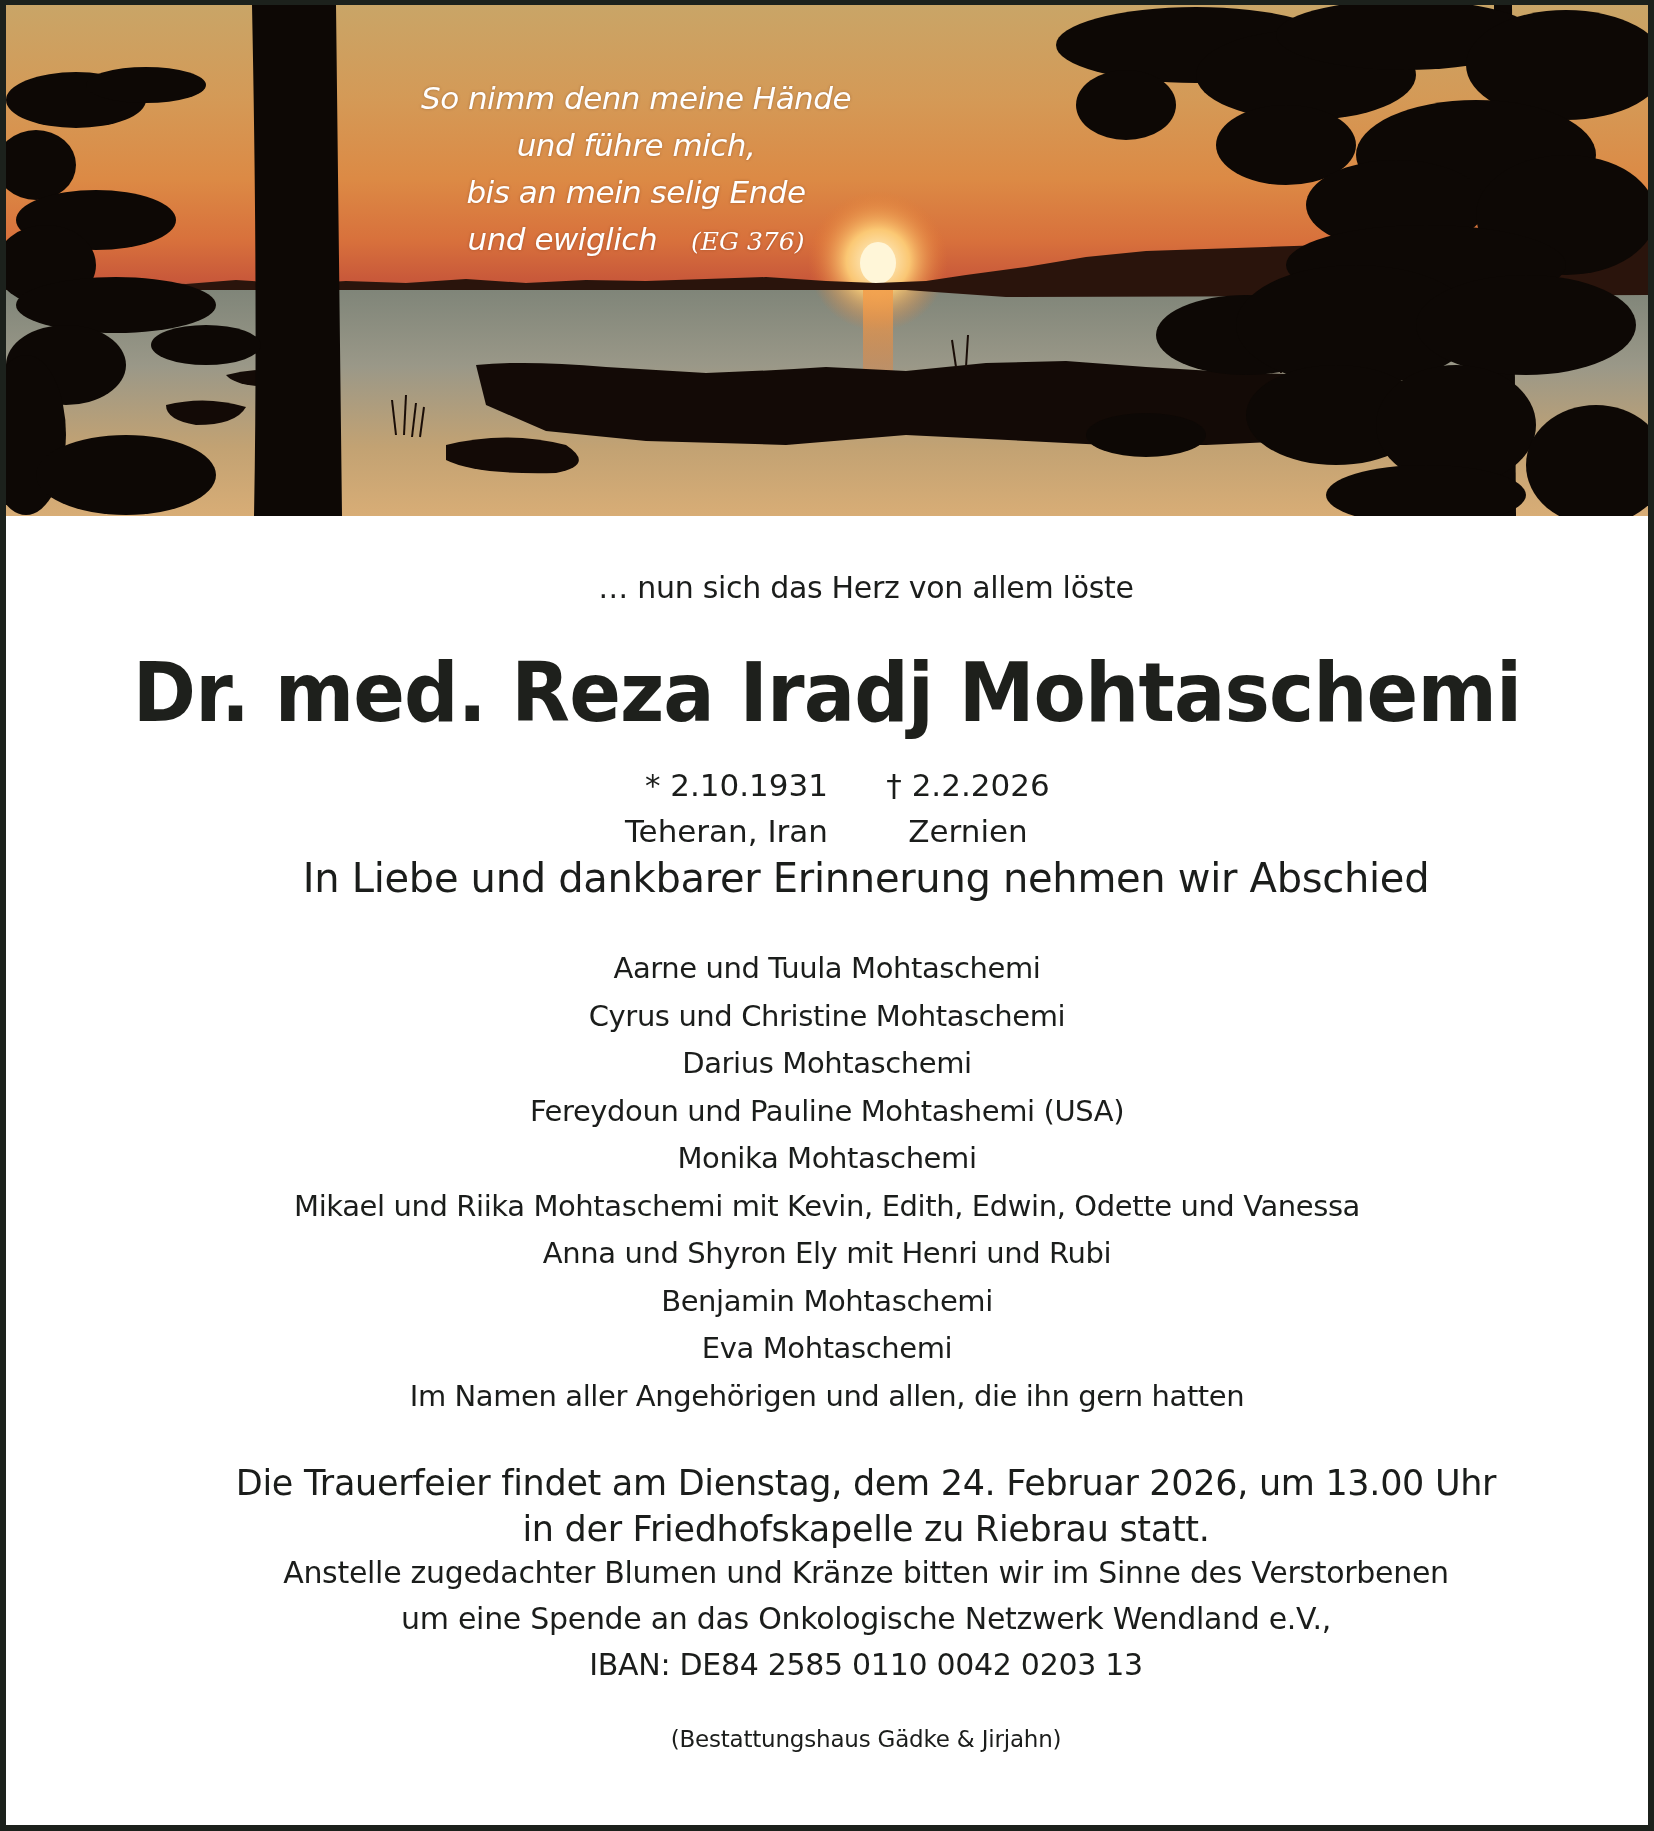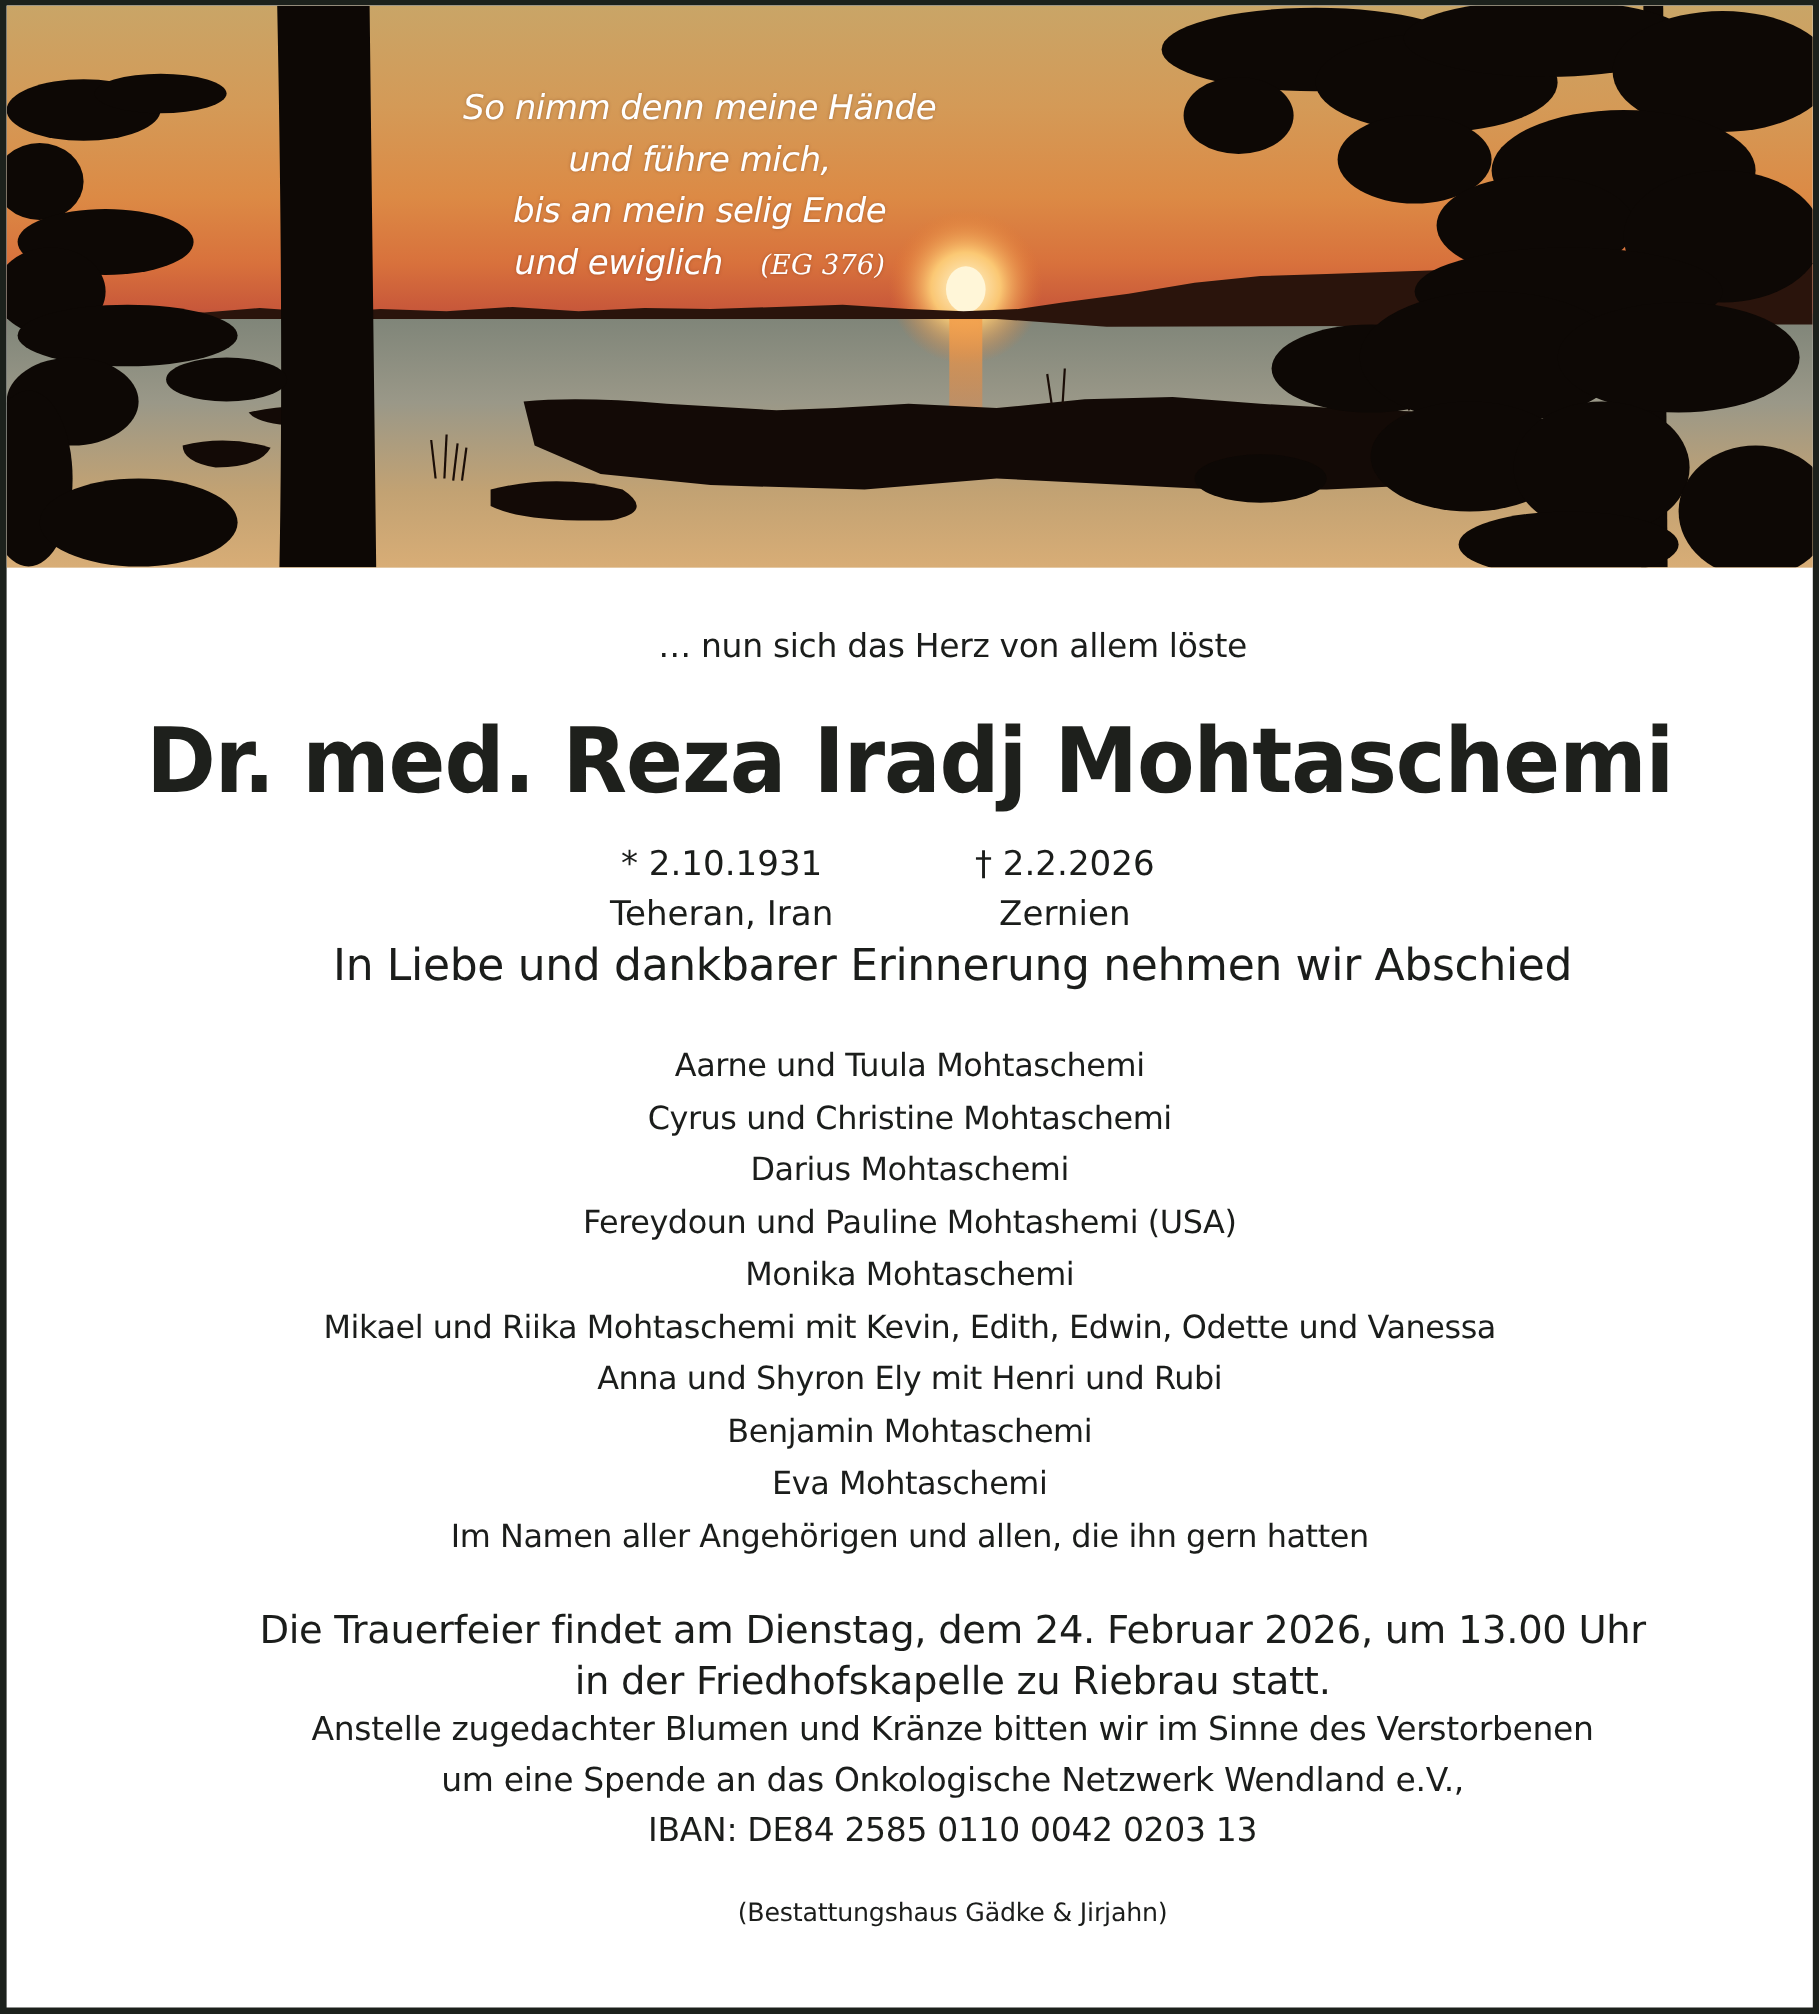--- a/index.html
+++ b/index.html
@@ -29,21 +29,21 @@
   .body-text { position: absolute; left: 0; width: 1642px; text-align: center; color: #1b1d1b; }
   .serif-light { font-family: "DejaVu Sans", sans-serif; font-weight: normal; margin-left: 39px; }
   .intro { top: 565px; font-size: 30px; letter-spacing: -0.3px; }
   .name {
     top: 640px; font-size: 82px; font-weight: bold; letter-spacing: -1px;
     font-family: "DejaVu Sans", sans-serif; color: #1e201c;
     transform: scaleX(0.93); transform-origin: center;
   }
   .dates { position: absolute; top: 757px; left: 0; width: 1642px; height: 90px; }
   .dates .col { position: absolute; width: 320px; text-align: center; font-size: 31px; line-height: 46px; color: #1b1d1b; font-family: "DejaVu Sans", sans-serif; }
-  .dates .birth { left: 490px; }
+  .dates .birth { left: 502px; text-align: right; }
   .dates .death { left: 802px; }
   .farewell { top: 850px; font-size: 40px; letter-spacing: -0.3px; }
   .mourners { top: 940px; font-family: "DejaVu Sans", sans-serif; font-weight: normal; font-size: 29px; line-height: 47.5px; letter-spacing: -0.4px; }
   .mourners div { white-space: nowrap; }
   .service { top: 1455px; font-size: 35px; line-height: 46px; letter-spacing: -0.3px; }
   .donation { top: 1545px; font-size: 30px; line-height: 46px; letter-spacing: -0.3px; }
   .undertaker { top: 1721px; font-size: 23px; letter-spacing: -0.2px; }
 </style>
 </head>
 <body>

